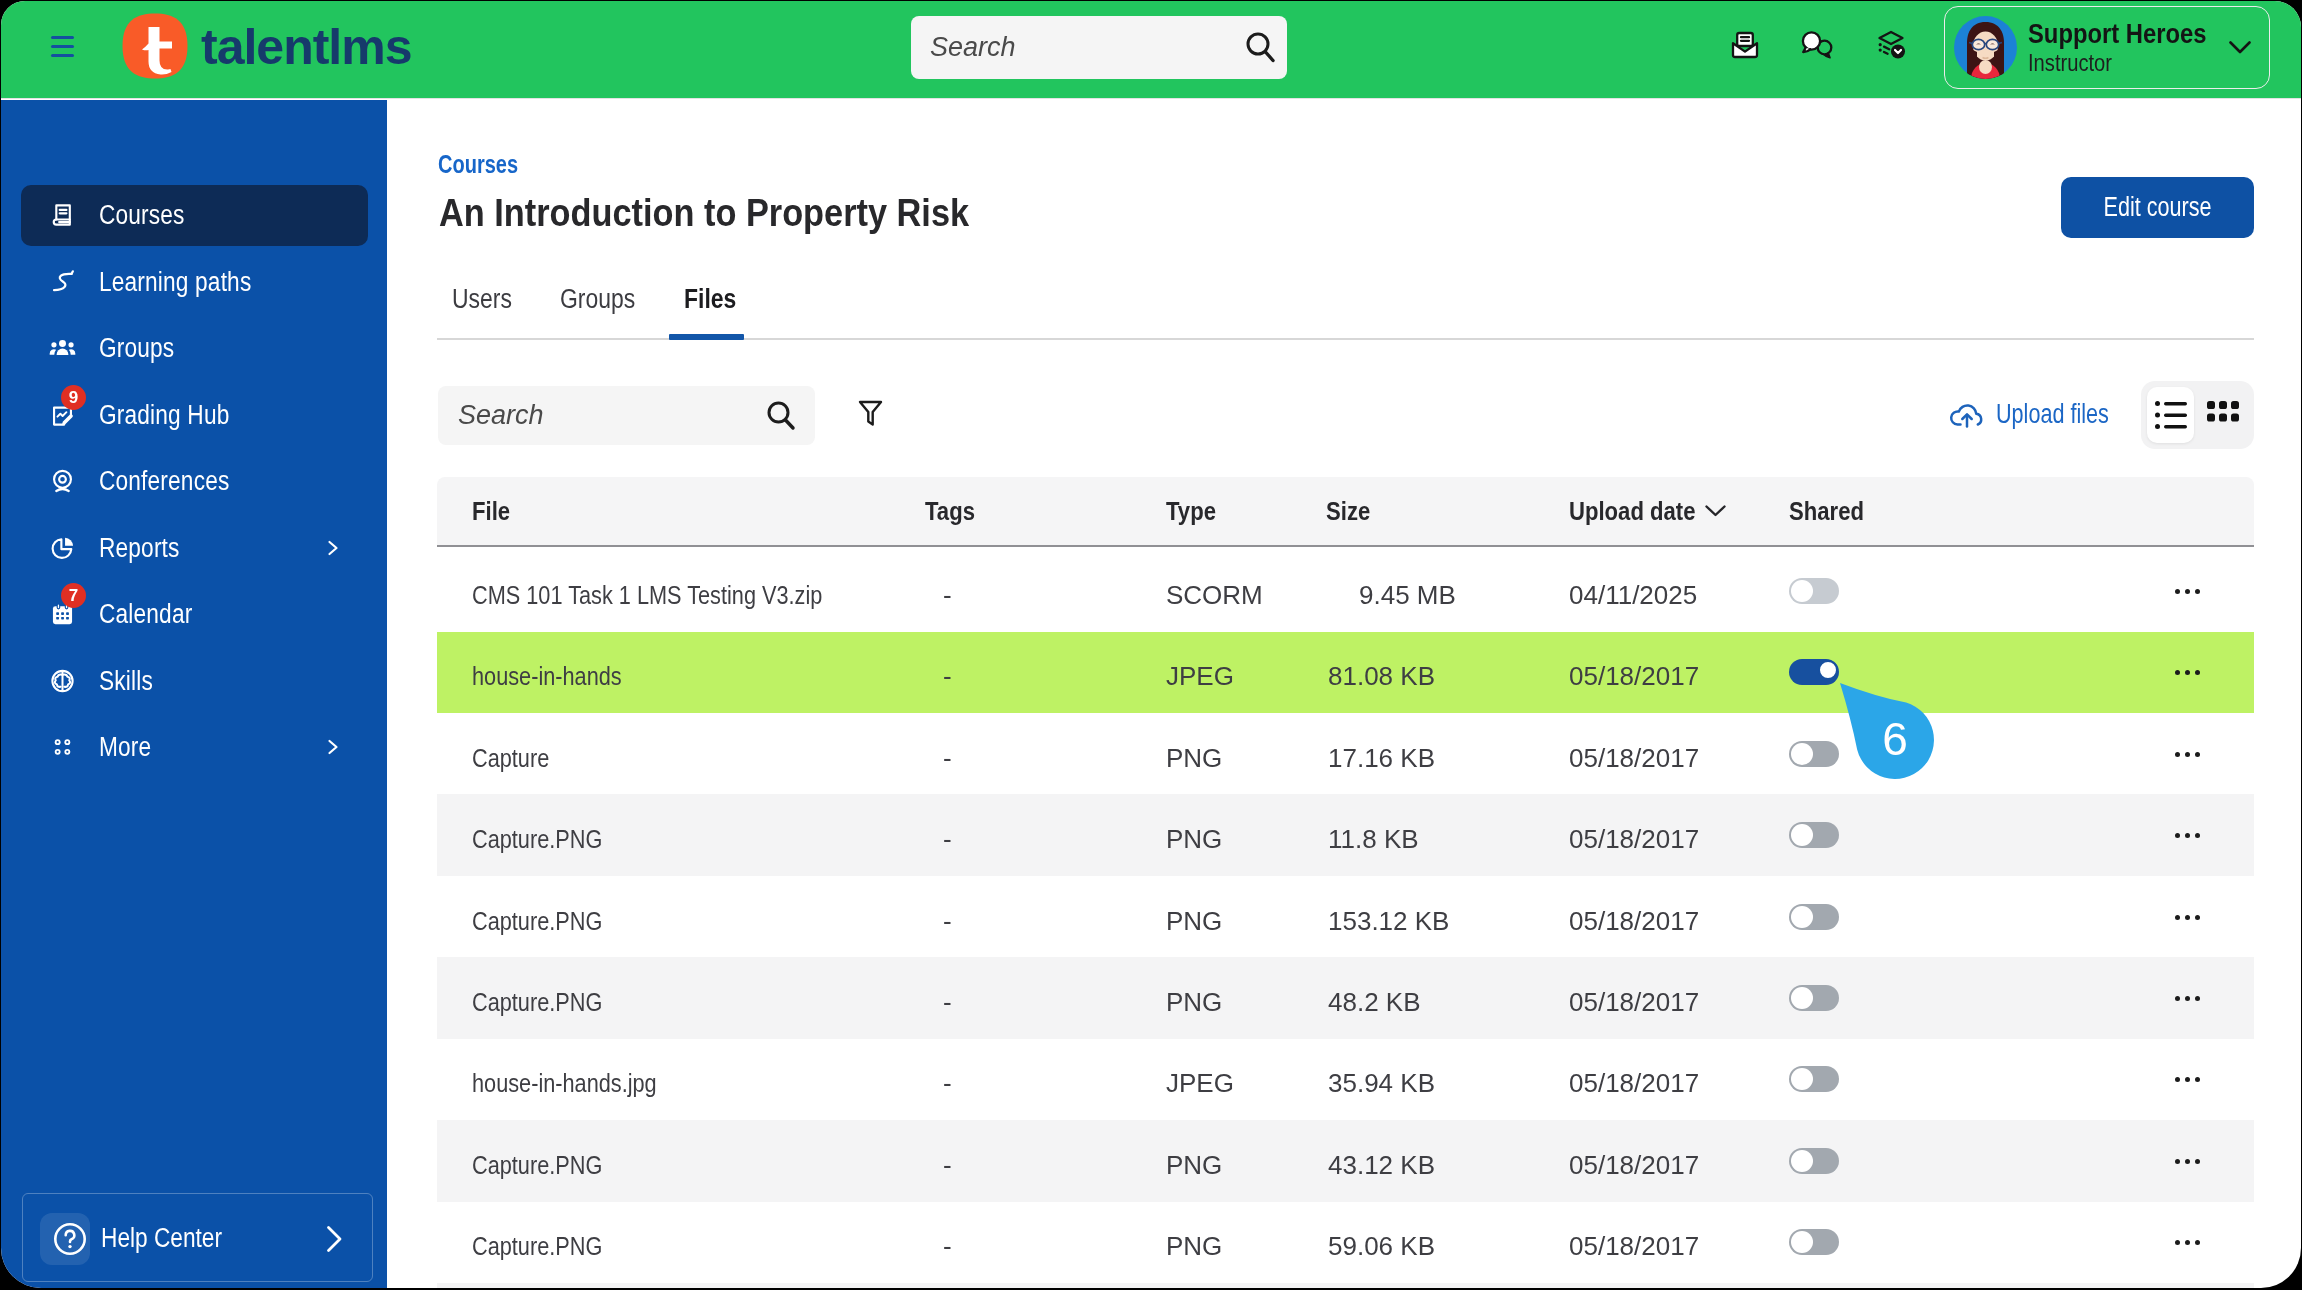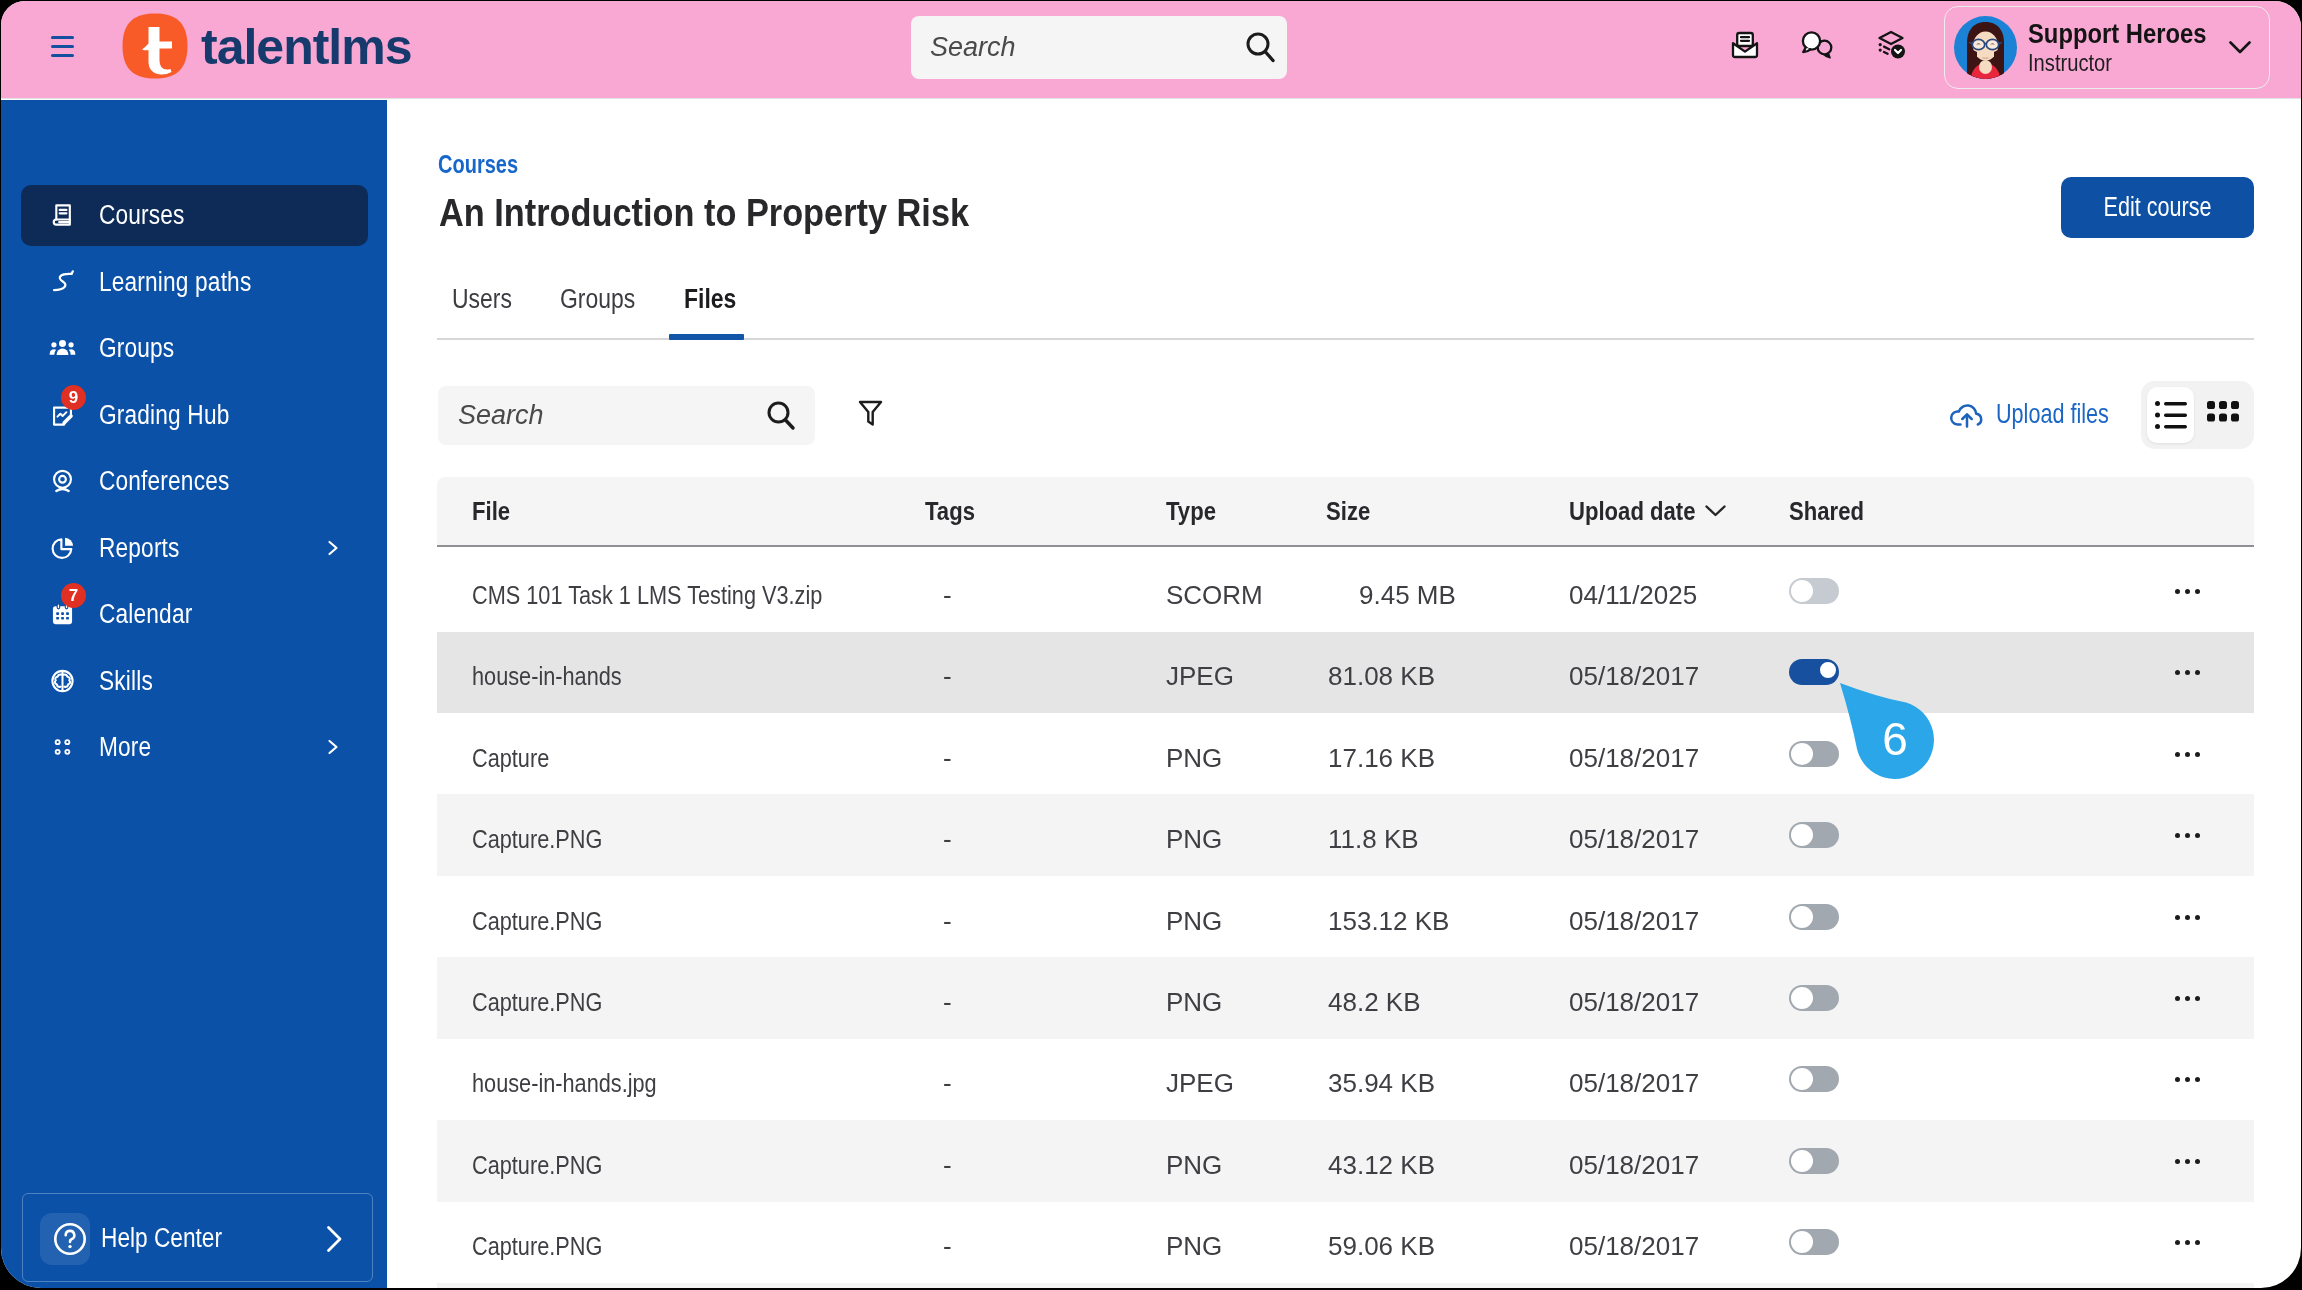--- a/index.html
+++ b/index.html
@@ -1,21 +1,21 @@
 <!DOCTYPE html>
 <html><head>
 <meta charset="utf-8">
 <style>
   * { margin:0; padding:0; box-sizing:border-box; }
   html,body { width:2302px; height:1290px; background:#000; font-family:"Liberation Sans", sans-serif; }
   #win { position:absolute; left:1px; top:1px; width:2300px; height:1287px; background:#fff;
          border-radius:24px 26px 40px 40px; overflow:hidden; }
 
   
-  #hdr { position:absolute; left:0; top:0; width:100%; height:98px; background:#f9a8d4; border-bottom:1px solid #e3e3e3; }
+  #hdr { position:absolute; left:0; top:0; width:100%; height:98px; background:#22c55e; border-bottom:1px solid #e3e3e3; }
   .hline { position:absolute; left:50px; width:23px; height:3px; border-radius:2px; background:#14509f; }
   #brand { position:absolute; left:121px; top:12px; width:66px; height:66px; }
   #brandtxt { position:absolute; left:200px; top:17px; font-size:50px; font-weight:bold; color:#163a6b; letter-spacing:-1px; }
   #topsearch { position:absolute; left:910px; top:15px; width:376px; height:63px; background:#f5f5f5; border-radius:8px; }
   #topsearch span { position:absolute; left:19px; top:16px; font-size:27px; font-style:italic; color:#4a4a4a; }
   #userbox { position:absolute; left:1943px; top:5px; width:326px; height:83px; border:1px solid #ececec; border-radius:14px; }
   #uname { position:absolute; left:2027px; top:17px; font-size:28px; font-weight:bold; color:#141414; transform:scaleX(.85); transform-origin:left top; }
   #urole { position:absolute; left:2027px; top:48px; font-size:24px; color:#1e1e1e; transform:scaleX(.84); transform-origin:left top; }
 
   
@@ -324,21 +324,21 @@
     <span class="cell" style="left:1132px">04/11/2025</span>
     <div class="tgl light">
         <div class="knob"></div>
       </div>
     <div class="dots">
         <i style="left:0"></i>
         <i style="left:10px"></i>
         <i style="left:20px"></i>
       </div>
   </div>
-  <div class="row" style="top:630.5px; background:#e5e5e5;">
+  <div class="row" style="top:630.5px; background:#bef264;">
     <span class="cell fn" style="left:35px">house-in-hands</span>
     <span class="cell" style="left:506px">-</span>
     <span class="cell" style="left:729px">JPEG</span>
     <span class="cell" style="left:891px">81.08 KB</span>
     <span class="cell" style="left:1132px">05/18/2017</span>
     <div class="tgl on">
         <div class="knob"></div>
       </div>
     <div class="dots">
         <i style="left:0"></i>

